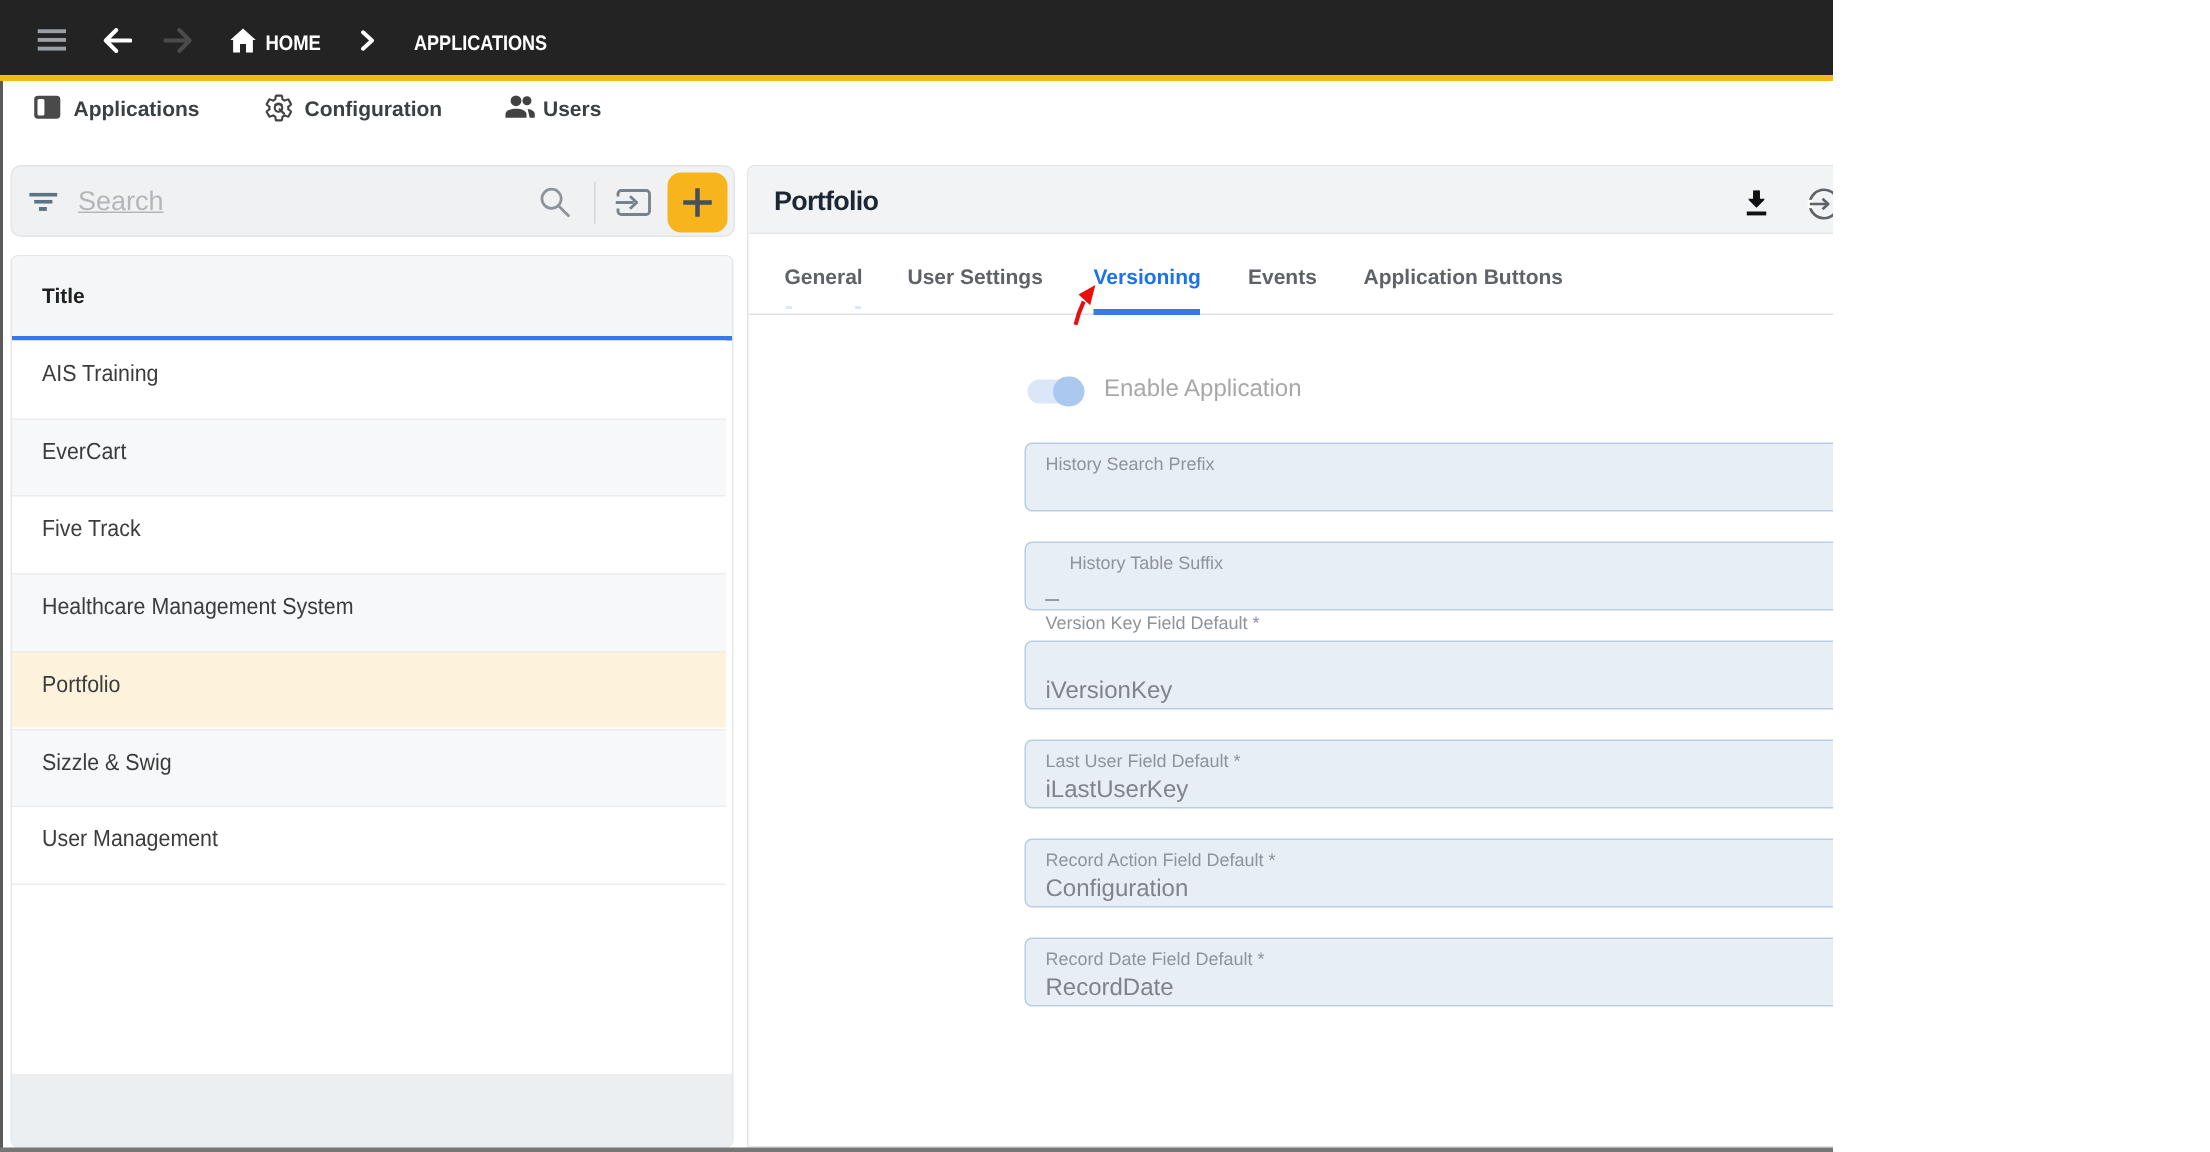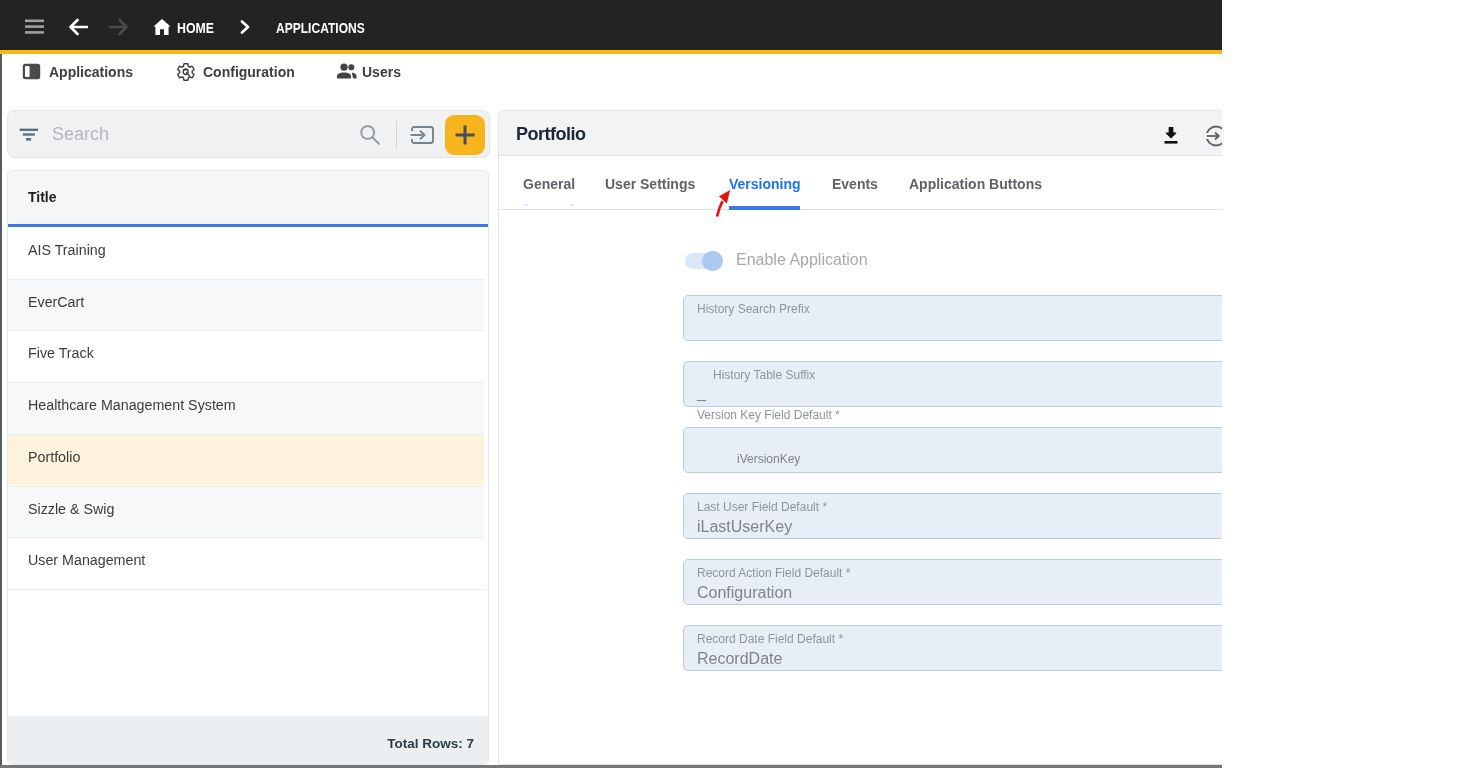--- a/index.html
+++ b/index.html
@@ -112,21 +112,21 @@
     </g>
   </svg>
 
   <div class="abs" style="left:7px;top:110px;width:483px;height:48px;background:#f0f1f3;border:1px solid #e4e5e7;border-radius:7px;box-sizing:border-box;"></div>
 
   <svg class="abs" style="left:19px;top:128px;" width="20" height="14" viewBox="0 0 20 14">
     <rect x="0.6" y="0.6" width="18.5" height="2.4" fill="#5c7382"></rect>
     <rect x="3.8" y="5.3" width="12.1" height="2.4" fill="#5c7382"></rect>
     <rect x="7" y="10" width="5.2" height="2.6" fill="#5c7382"></rect>
   </svg>
-  <div class="abs" style="left:52px;top:124px;font-size:18px;color:#b3b7bb;">Search</div>
+  <div class="abs" style="left:52px;top:124px;font-size:18px;color:#b3b7bb;text-decoration:underline;">Search</div>
 
   <svg class="abs" style="left:359px;top:124px;" width="22" height="21" viewBox="0 0 22 21">
     <circle cx="8.7" cy="8.5" r="6.4" fill="none" stroke="#8d939a" stroke-width="1.8"></circle>
     <path d="M13.5 13.3 L20 19.8" stroke="#8d939a" stroke-width="1.8" stroke-linecap="round"></path>
   </svg>
 
   <div class="abs" style="left:396px;top:121px;width:1px;height:28px;background:#d4d6d8;"></div>
 
   <svg class="abs" style="left:409px;top:125px;" width="26" height="20" viewBox="0 0 26 20">
     <path d="M3 6 V4.2 A2.2 2.2 0 0 1 5.2 2 H21.8 A2.2 2.2 0 0 1 24 4.2 V15.8 A2.2 2.2 0 0 1 21.8 18 H5.2 A2.2 2.2 0 0 1 3 15.8 V14" fill="none" stroke="#78828c" stroke-width="1.9"></path>
@@ -155,21 +155,20 @@
   <div class="abs" style="left:28px;top:396.1px;font-size:15.5px;color:#3c3c3c;transform:scaleX(0.92);transform-origin:0 0;">Healthcare Management System</div>
   <div class="abs" style="left:8px;top:433.8px;width:476px;height:51.7px;background:#fdf3dc;border-top:1px solid #ececee;box-sizing:border-box;"></div>
   <div class="abs" style="left:28px;top:447.8px;font-size:15.5px;color:#3c3c3c;transform:scaleX(0.92);transform-origin:0 0;">Portfolio</div>
   <div class="abs" style="left:8px;top:485.5px;width:476px;height:51.7px;background:#f7f8fa;border-top:1px solid #ececee;box-sizing:border-box;"></div>
   <div class="abs" style="left:28px;top:499.5px;font-size:15.5px;color:#3c3c3c;transform:scaleX(0.92);transform-origin:0 0;">Sizzle &amp; Swig</div>
   <div class="abs" style="left:8px;top:537.2px;width:476px;height:51.7px;background:#fff;border-top:1px solid #ececee;box-sizing:border-box;"></div>
   <div class="abs" style="left:28px;top:551.2px;font-size:15.5px;color:#3c3c3c;transform:scaleX(0.92);transform-origin:0 0;">User Management</div>
   <div class="abs" style="left:8px;top:588.9px;width:476px;height:1px;background:#ececee;"></div>
 
   <div class="abs" style="left:8px;top:716px;width:480px;height:48px;background:#eceff1;"></div>
-  <div class="abs" style="left:8px;top:736px;width:466px;text-align:right;font-size:13.5px;font-weight:bold;color:#2e3b42;">Total Rows: 7</div>
 
   <div class="abs" style="left:498px;top:110px;width:967px;height:655px;background:#fff;border:1px solid #e3e4e6;border-radius:5px 5px 0 0;box-sizing:border-box;"></div>
 
   <div class="abs" style="left:499px;top:111px;width:965px;height:45px;background:#f1f3f4;border-bottom:1px solid #e3e4e6;box-sizing:border-box;border-radius:5px 5px 0 0;"></div>
   <div class="abs" style="left:516px;top:124px;font-size:18px;font-weight:bold;color:#1d2733;letter-spacing:-0.5px;">Portfolio</div>
 
   <svg class="abs" style="left:1162px;top:126px;" width="18" height="19" viewBox="0 0 18 19">
     <path d="M9 1 V9 M9 12 L3.5 6.5 H6.8 V1 H11.2 V6.5 H14.5 Z" fill="#111" stroke="none"></path>
     <path d="M9 1.2 L9 7" stroke="#111" stroke-width="4.4"></path>
     <path d="M3.5 7 H14.5 L9 12.5 Z" fill="#111"></path>
@@ -221,21 +220,21 @@
 
   <div class="abs" style="left:683px;top:295px;width:605px;height:45.5px;background:#e8eef5;border:1px solid #b8cde1;border-radius:5px;box-sizing:border-box;"></div>
   <div class="abs" style="left:697px;top:302px;font-size:12px;color:#8d949b;">History Search Prefix</div>
 
   <div class="abs" style="left:683px;top:361px;width:605px;height:45.5px;background:#e8eef5;border:1px solid #b8cde1;border-radius:5px;box-sizing:border-box;"></div>
   <div class="abs" style="left:697px;top:368px;font-size:12px;color:#8d949b;margin-left:16px;">History Table Suffix</div>
   <div class="abs" style="left:697px;top:384px;font-size:16px;color:#7e848a;">_</div>
 
   <div class="abs" style="left:683px;top:427px;width:605px;height:45.5px;background:#e8eef5;border:1px solid #b8cde1;border-radius:5px;box-sizing:border-box;"></div>
   <div class="abs" style="left:697px;top:408px;font-size:12px;color:#8d949b;">Version Key Field Default *</div>
-  <div class="abs" style="left:697px;top:452px;font-size:12px;color:#7e848a;margin-left:40px;">iVersionKey</div>
+  <div class="abs" style="left:697px;top:452px;font-size:16px;color:#7e848a;">iVersionKey</div>
 
   <div class="abs" style="left:683px;top:493px;width:605px;height:45.5px;background:#e8eef5;border:1px solid #b8cde1;border-radius:5px;box-sizing:border-box;"></div>
   <div class="abs" style="left:697px;top:500px;font-size:12px;color:#8d949b;">Last User Field Default *</div>
   <div class="abs" style="left:697px;top:518px;font-size:16px;color:#7e848a;">iLastUserKey</div>
 
   <div class="abs" style="left:683px;top:559px;width:605px;height:45.5px;background:#e8eef5;border:1px solid #b8cde1;border-radius:5px;box-sizing:border-box;"></div>
   <div class="abs" style="left:697px;top:566px;font-size:12px;color:#8d949b;">Record Action Field Default *</div>
   <div class="abs" style="left:697px;top:584px;font-size:16px;color:#7e848a;">Configuration</div>
 
   <div class="abs" style="left:683px;top:625px;width:605px;height:45.5px;background:#e8eef5;border:1px solid #b8cde1;border-radius:5px;box-sizing:border-box;"></div>

